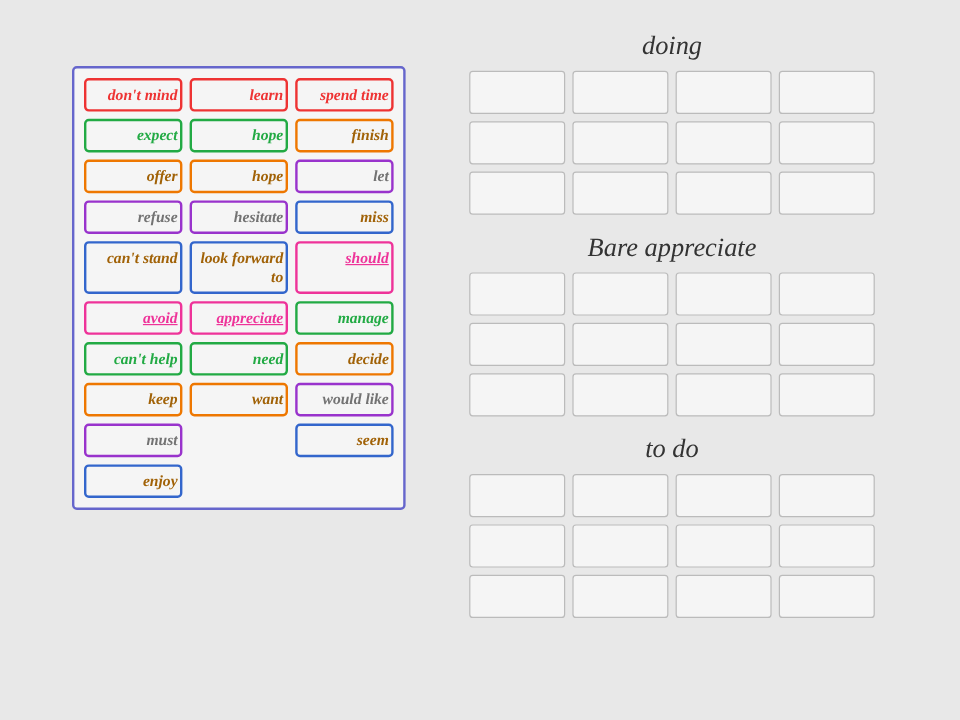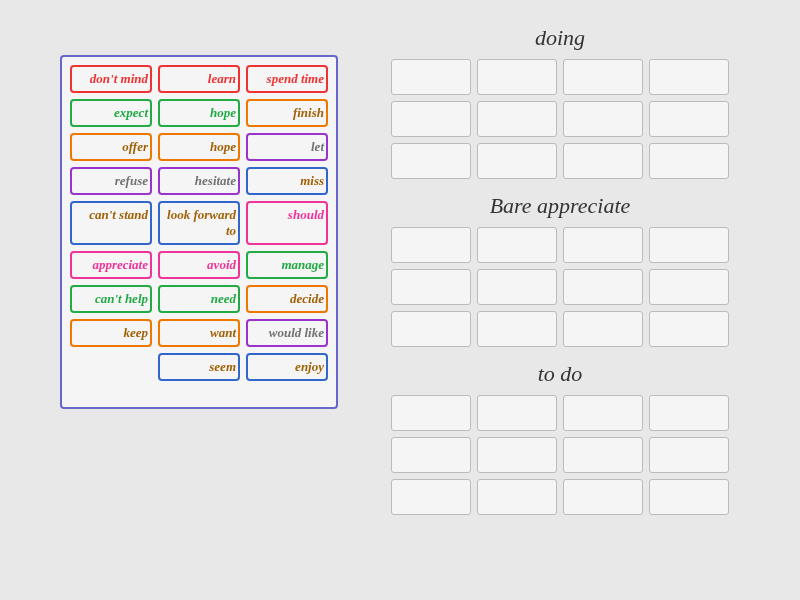--- a/index.html
+++ b/index.html
@@ -31,21 +31,21 @@
       font-weight: bold;
       font-size: 13px;
       border: 2px solid;
       cursor: grab;
     }
     .red { color: #ee3333; border-color: #ee3333; }
     .green { color: #22aa44; border-color: #22aa44; }
     .orange { color: #a16207; border-color: #ee7700; }
     .purple { color: #737373; border-color: #9933cc; }
     .blue { color: #a16207; border-color: #3366cc; }
-    .pink { color: #ee3399; border-color: #ee3399; }
+    .pink { color: #ee3399; border-color: #ee3399; text-decoration: underline; }
 
     .right-panel {
       position: absolute;
       left: 360px;
       top: 25px;
       width: 400px;
     }
     .section-title {
       font-style: italic;
       font-size: 22px;
@@ -83,29 +83,30 @@
     <div class="word-card orange">finish</div>
     <div class="word-card orange">offer</div>
     <div class="word-card orange">hope</div>
     <div class="word-card purple">let</div>
     <div class="word-card purple">refuse</div>
     <div class="word-card purple">hesitate</div>
     <div class="word-card blue">miss</div>
     <div class="word-card blue">can't stand</div>
     <div class="word-card blue">look forward to</div>
     <div class="word-card pink">should</div>
+    <div class="word-card pink">avoid</div>
     <div class="word-card pink">appreciate</div>
-    <div class="word-card pink">avoid</div>
     <div class="word-card green">manage</div>
     <div class="word-card green">can't help</div>
     <div class="word-card green">need</div>
     <div class="word-card orange">decide</div>
     <div class="word-card orange">keep</div>
     <div class="word-card orange">want</div>
     <div class="word-card purple">would like</div>
+    <div class="word-card purple">must</div>
     <div class="word-card" style="visibility: hidden;"></div>
     <div class="word-card blue">seem</div>
     <div class="word-card blue">enjoy</div>
     <div class="word-card" style="visibility: hidden;"></div>
   </div>
 
 <div class="right-panel" id="right-panel">
     <div class="section-block">
       <div class="section-title">doing</div>
       <div class="drop-grid">

